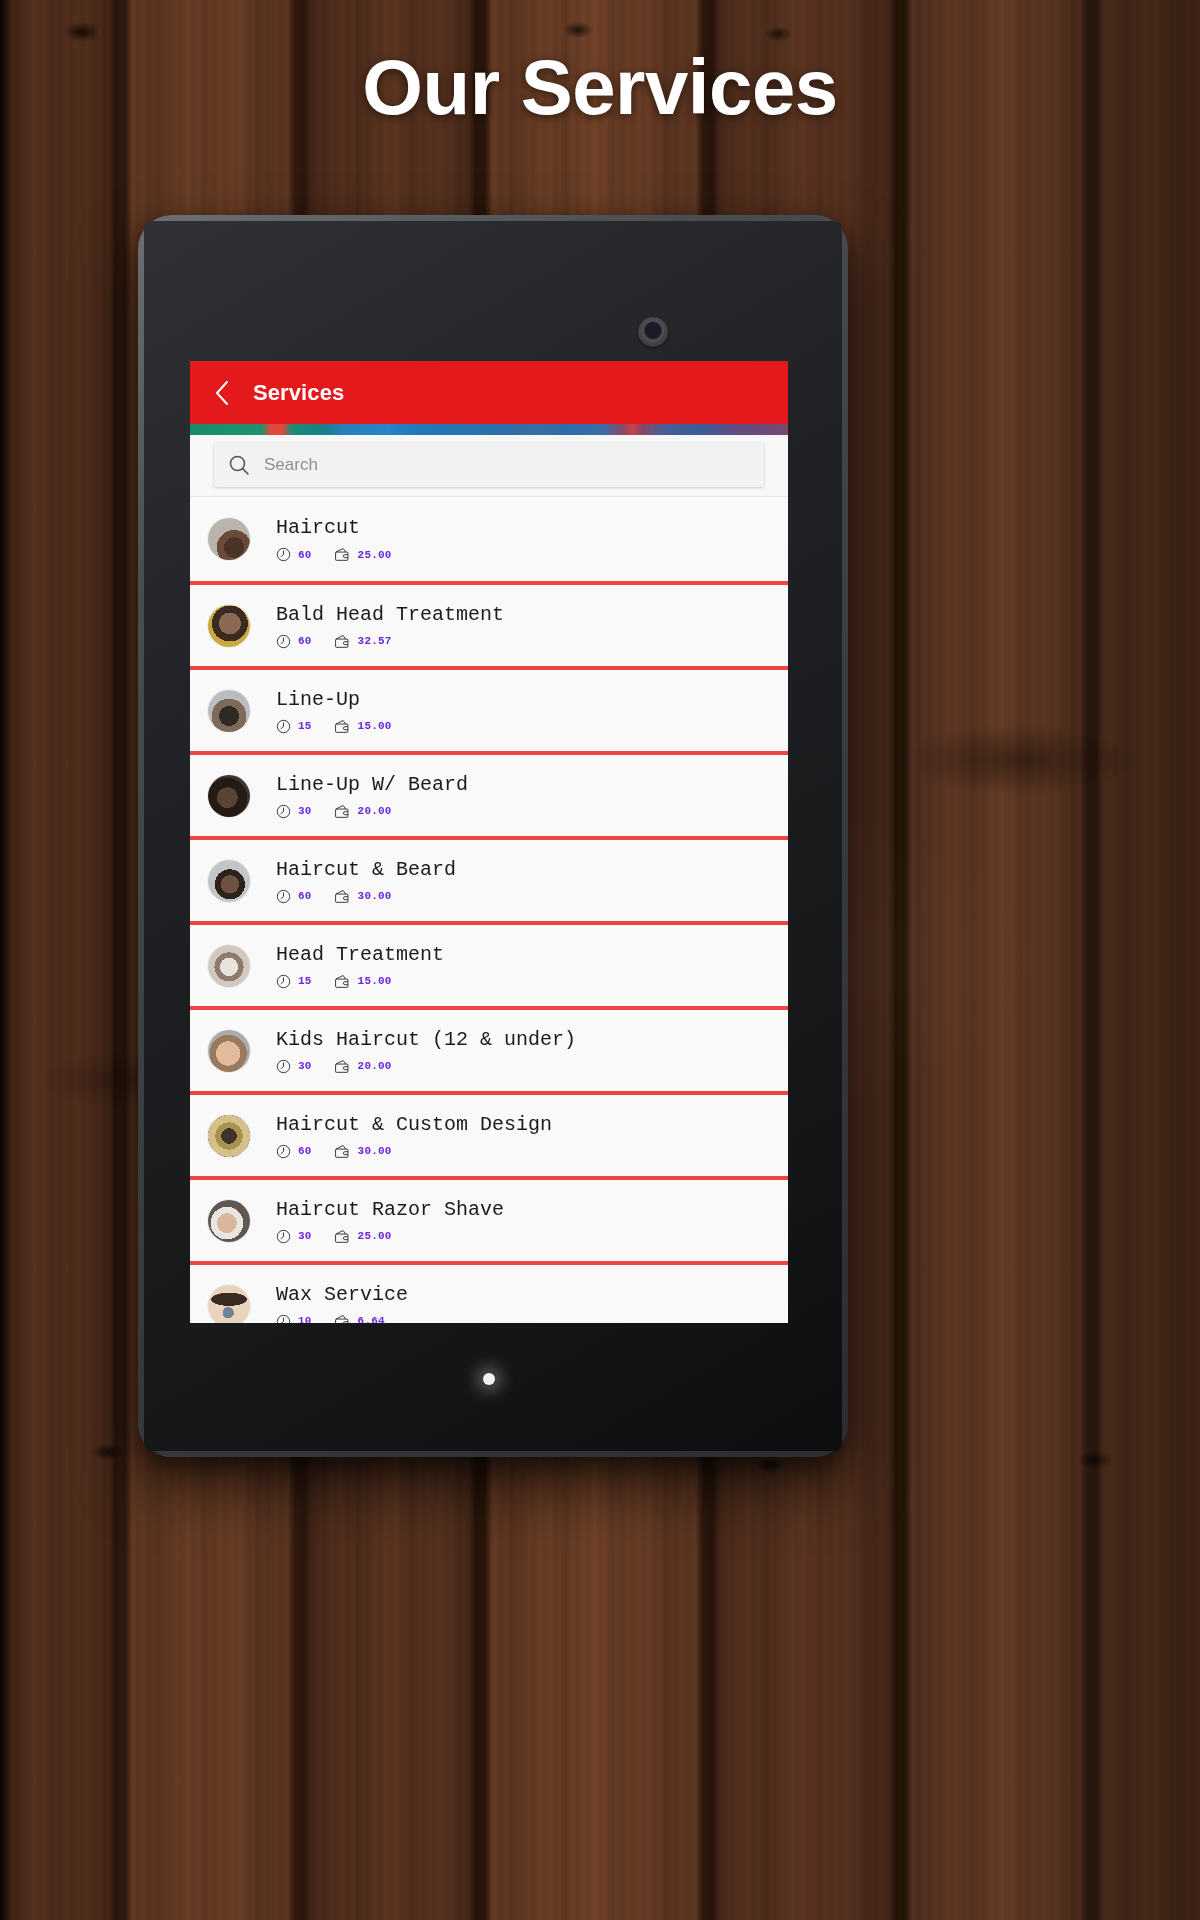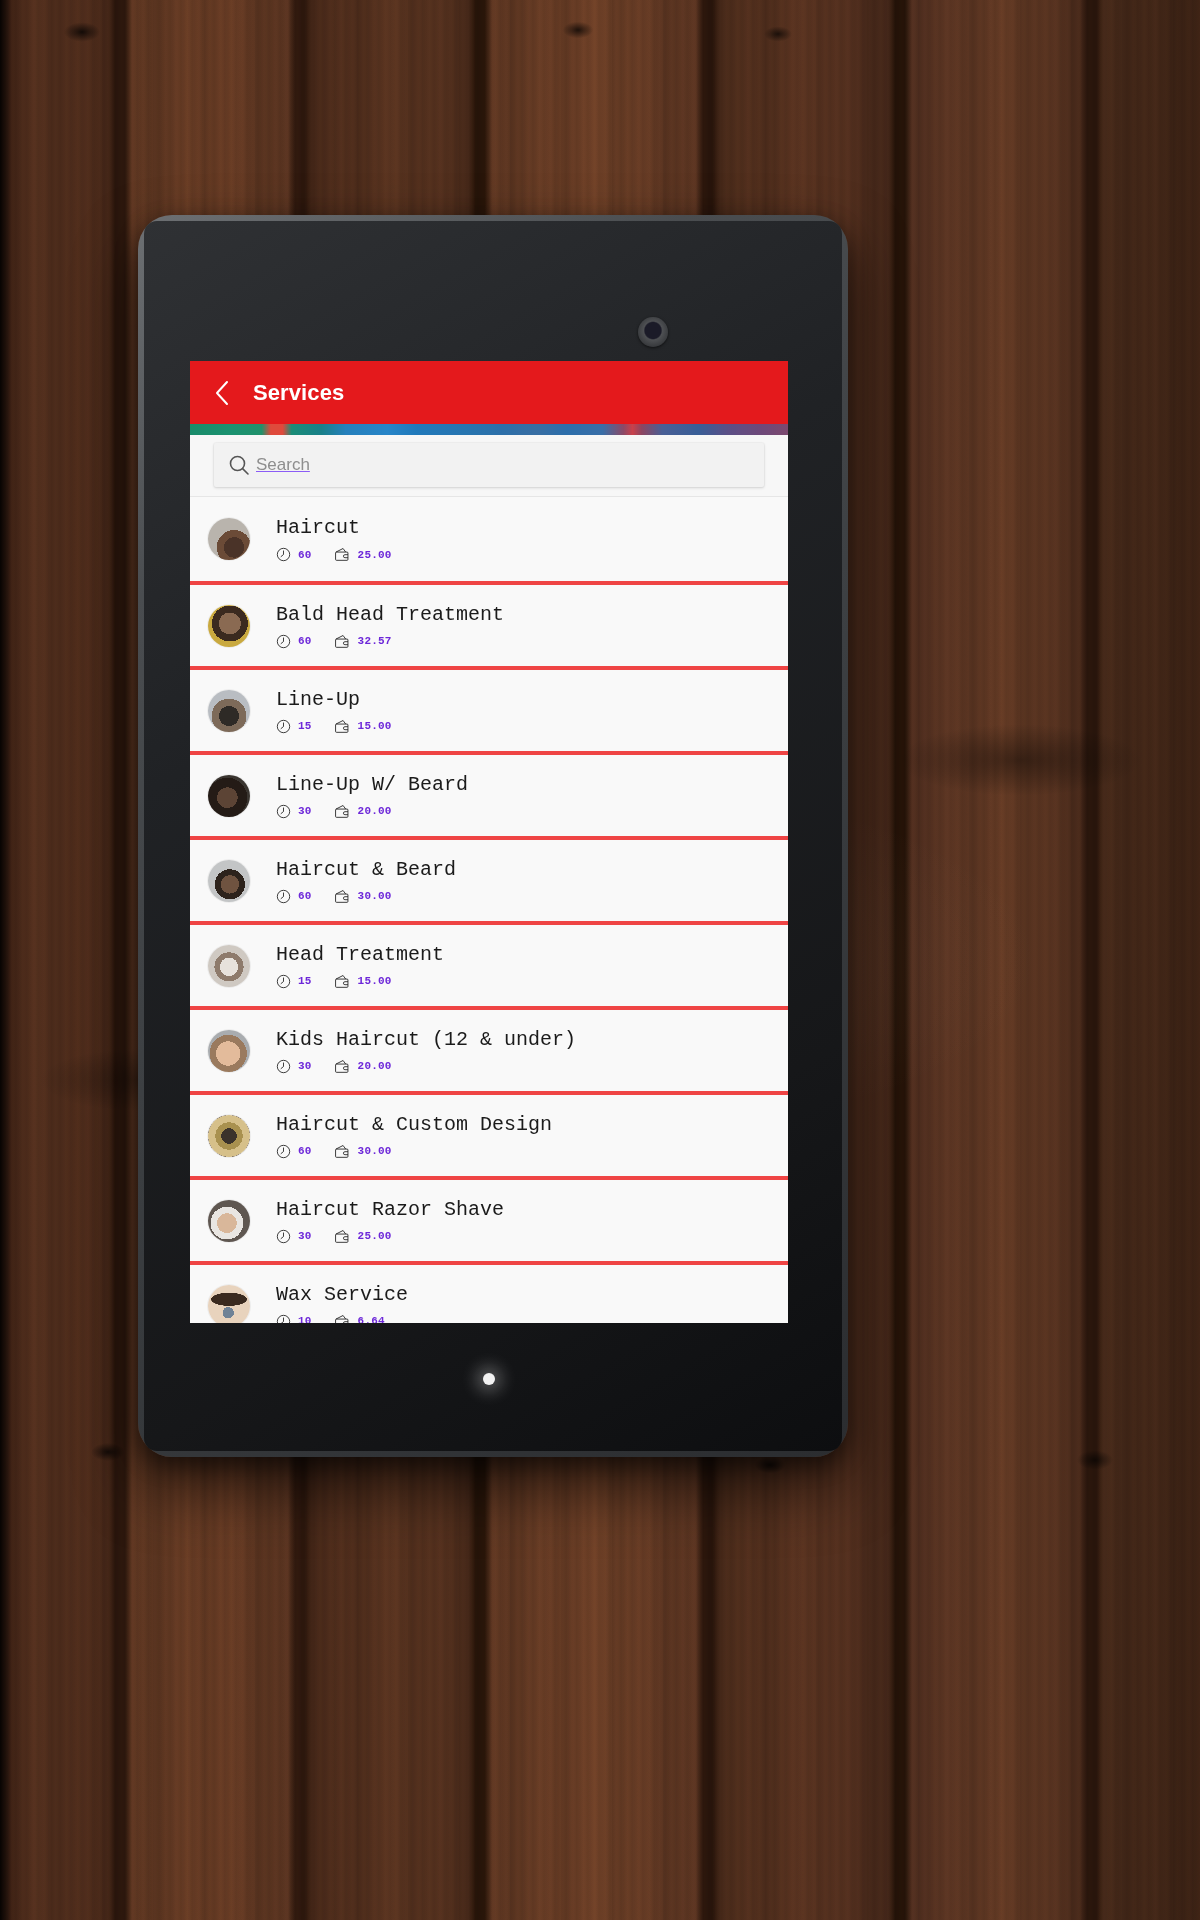--- a/index.html
+++ b/index.html
@@ -107,21 +107,21 @@
     padding: 6px;
     box-shadow:
       0 30px 60px rgba(0,0,0,0.62),
       0 8px 22px rgba(0,0,0,0.45);
   }
 
   .device-inner {
     position: relative;
     width: 100%;
     height: 100%;
-    border-radius: 13px;
+    border-radius: 8px;
     background: linear-gradient(150deg, #2f3134 0%, #202225 35%, #161719 75%, #0d0e10 100%);
     overflow: hidden;
   }
 
   .device-camera {
     position: absolute;
     left: 494px;
     top: 96px;
     width: 30px;
     height: 30px;
@@ -215,25 +215,24 @@
     align-items: center;
     padding: 0 14px;
     box-shadow: 0 1px 3px rgba(0,0,0,0.14), 0 0 0 1px rgba(0,0,0,0.025);
   }
   .search-icon { flex: 0 0 auto; display: flex; align-items: center; }
   .search-input {
     flex: 1 1 auto;
     border: 0;
     outline: 0;
     background: transparent;
-    margin-left: 6px;
+    margin-left: 14px;
     font-size: 17px;
     font-family: "Liberation Sans", sans-serif;
-    color: #8b5cf6;
-    text-decoration: underline;
+    color: #7f1d1d;
   }
   .search-input::placeholder { color: #8e8e8e; }
 
   
   .service-list {
     margin-top: 9px;
     background: #f9f9f9;
   }
 
   .service-row {
@@ -293,20 +292,21 @@
   .av8 { background-image: radial-gradient(circle at 45% 55%, #d9b79a 0 30%, #e9e6e2 30% 50%, #5f5751 50% 100%), linear-gradient(155deg,#b9b2aa,#49423c); }
   .av9 { background-image: radial-gradient(ellipse 60% 22% at 50% 34%, #3a2a1f 0 70%, rgba(0,0,0,0) 72%), radial-gradient(circle at 48% 66%, #6f8296 0 16%, #e8d3bd 16% 100%), linear-gradient(160deg,#f0dcc6,#cdae91); }
 </style>
 </head>
 <body>
 
 <div class="stage">
   <div class="wood"></div>
   <div class="wood-knots"></div>
 
+  <div class="page-title">Our Services</div>
 
   <div class="device">
     <div class="device-inner">
 
       <div class="device-camera"></div>
       <div class="device-led"></div>
 
       <div class="screen">
 
         <div class="appbar">

